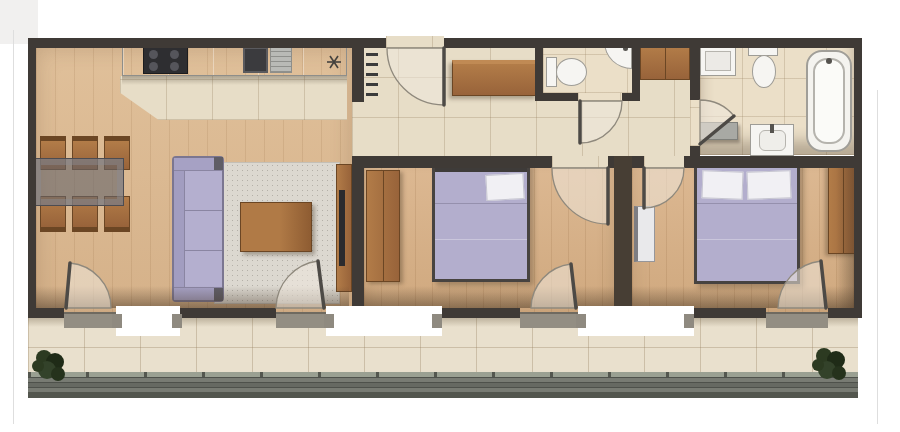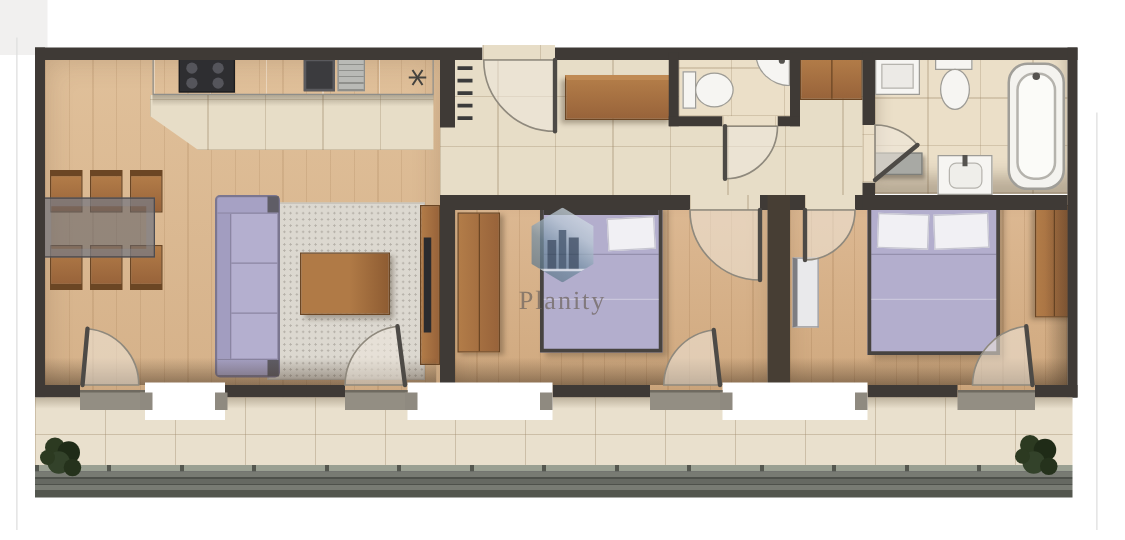--- a/index.html
+++ b/index.html
@@ -244,23 +244,14 @@
     </g>
     <g>
       <circle cx="824" cy="356" r="8" fill="#2c3a21"></circle>
         <circle cx="836" cy="360" r="9" fill="#1f2b17"></circle>
       <circle cx="827" cy="370" r="9" fill="#33422a"></circle>
         <circle cx="839" cy="373" r="7" fill="#25321c"></circle>
       <circle cx="818" cy="365" r="6" fill="#2c3a21"></circle>
     </g>
   </svg>
 
-  <div class="a watermark" style="left:398px;top:160px;width:104px;height:92px;">
-    <div class="a wm-hex" style="left:27px;top:6px;width:50px;height:60px;">
-      <div class="a" style="left:13px;top:26px;width:7px;height:24px;background:rgba(30,52,70,.85);"></div>
-      <div class="a" style="left:22px;top:18px;width:6px;height:32px;background:rgba(38,62,82,.85);"></div>
-      <div class="a" style="left:30px;top:24px;width:8px;height:26px;background:rgba(30,52,70,.85);"></div>
-      <div class="a" style="left:6px;top:49px;width:38px;height:2px;background:rgba(240,245,248,.9);"></div>
-    </div>
-    <div class="a wm-text" style="left:0;top:68px;width:104px;">Planity</div>
-  </div>
 
 </div>
 
 </body></html>

